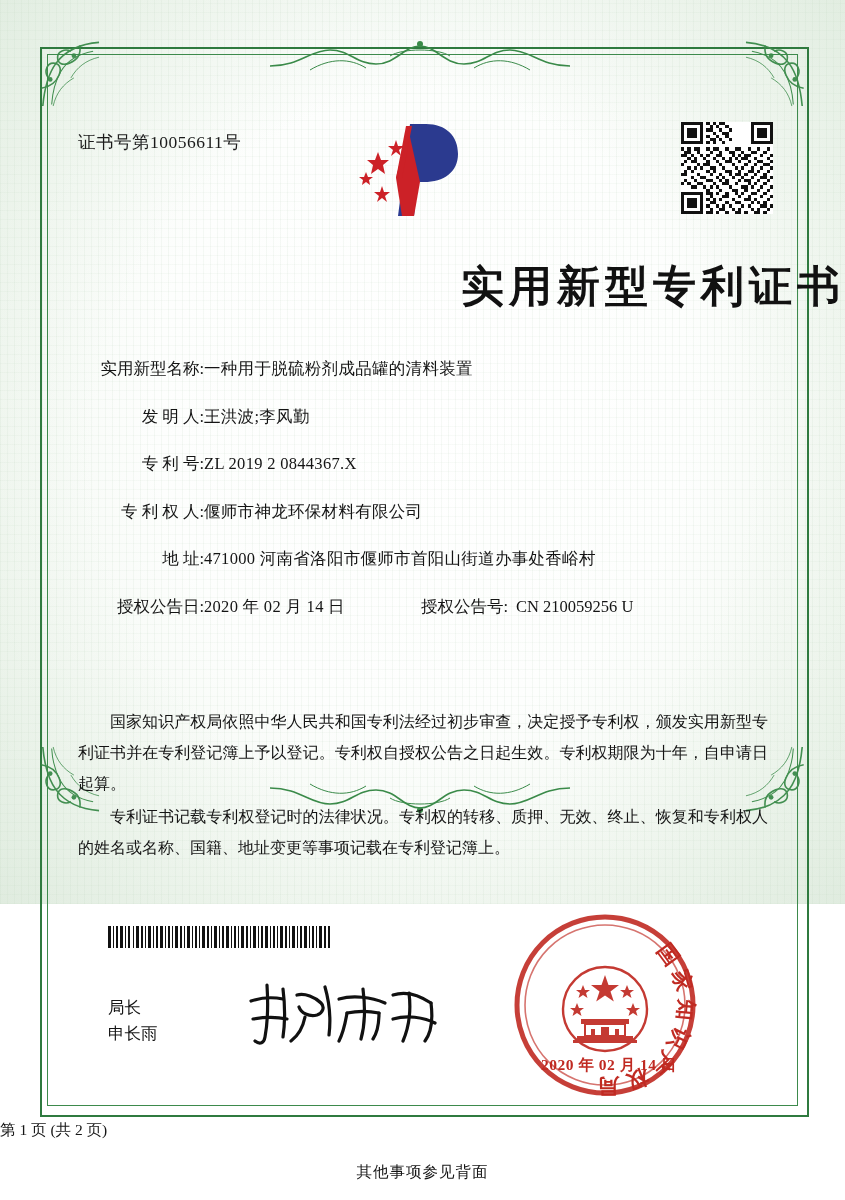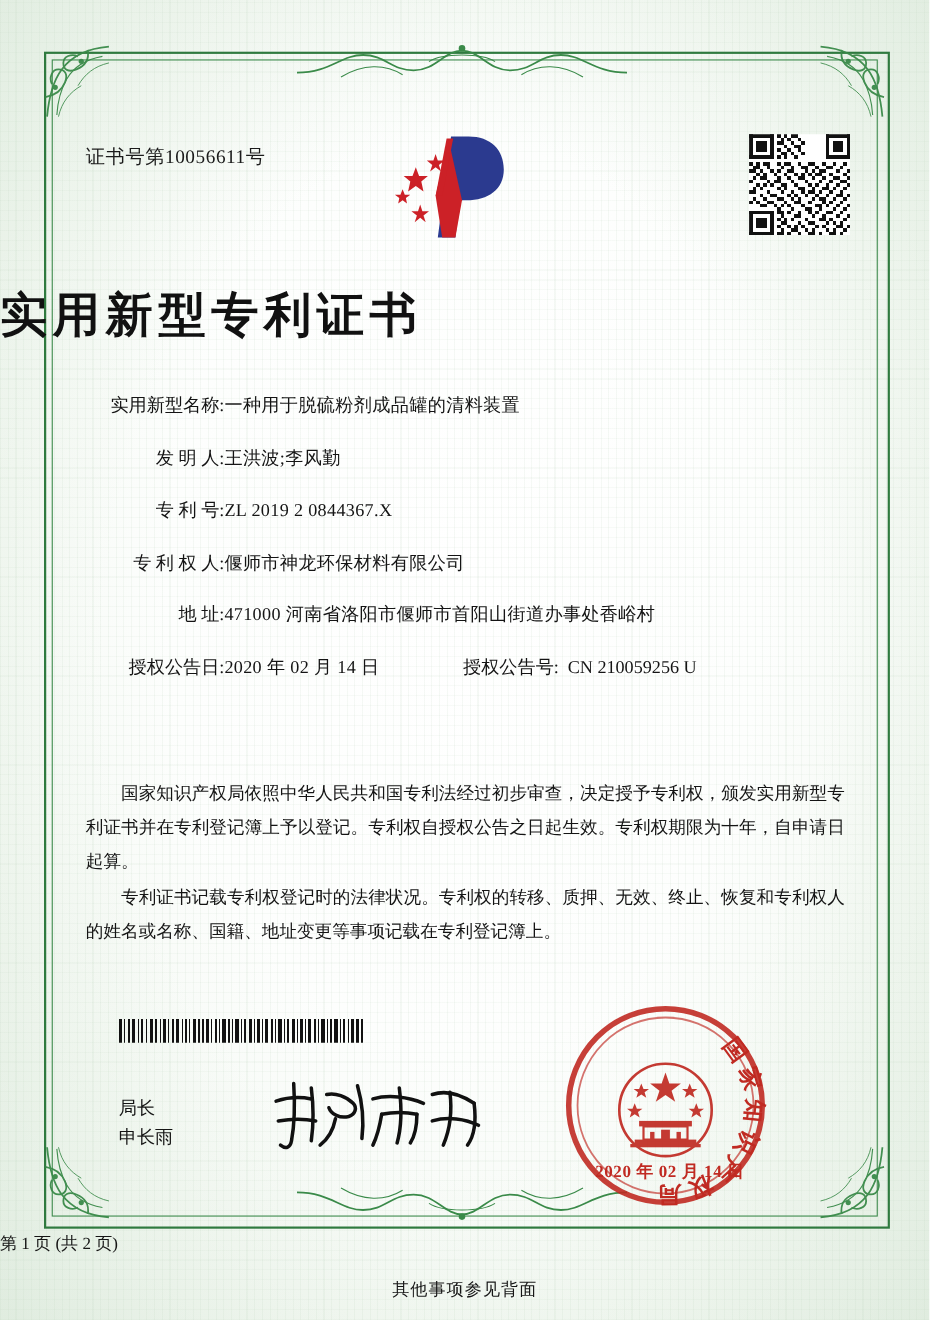--- a/index.html
+++ b/index.html
@@ -4,21 +4,21 @@
 <style>
   html,body{margin:0;padding:0;}
   body{
     width:845px;height:1200px;
     background:#ffffff;
     font-family:"Liberation Serif", serif;
     position:relative;
     overflow:hidden;
   }
   .page{
-    position:absolute;left:0;top:0;width:845px;height:1200px;
+    position:absolute;left:0;top:0;width:845px;height:904px;
     background:
       radial-gradient(ellipse at 50% 45%, #ffffff 0%, #fdfefd 45%, #f3f8f2 75%, #eaf2e9 100%);
   }
   
   .texture{
     position:absolute;inset:0;
     background-image:
       repeating-linear-gradient(90deg, rgba(120,165,120,0.07) 0 1px, rgba(255,255,255,0) 1px 7px),
       repeating-linear-gradient(0deg, rgba(120,165,120,0.05) 0 1px, rgba(255,255,255,0) 1px 9px);
     pointer-events:none;
@@ -63,21 +63,21 @@
   .emblem{
     position:absolute;left:352px;top:118px;width:125px;height:110px;
   }
   .emblem svg{width:100%;height:100%;display:block;}
   .qr{
     position:absolute;right:72px;top:122px;width:92px;height:92px;
   }
   .qr svg{width:100%;height:100%;display:block;}
 
   .title{
-    position:absolute;left:0;right:0;top:258px;text-align:left;
+    position:absolute;left:0;right:0;top:258px;text-align:right;
     font-size:43px;font-weight:bold;letter-spacing:5px;color:#111;
     font-family:"Liberation Serif", serif;
   }
 
   
   .fields{
     position:absolute;left:92px;top:358px;width:670px;
     font-size:16.5px;color:#141414;
   }
   .frow{

